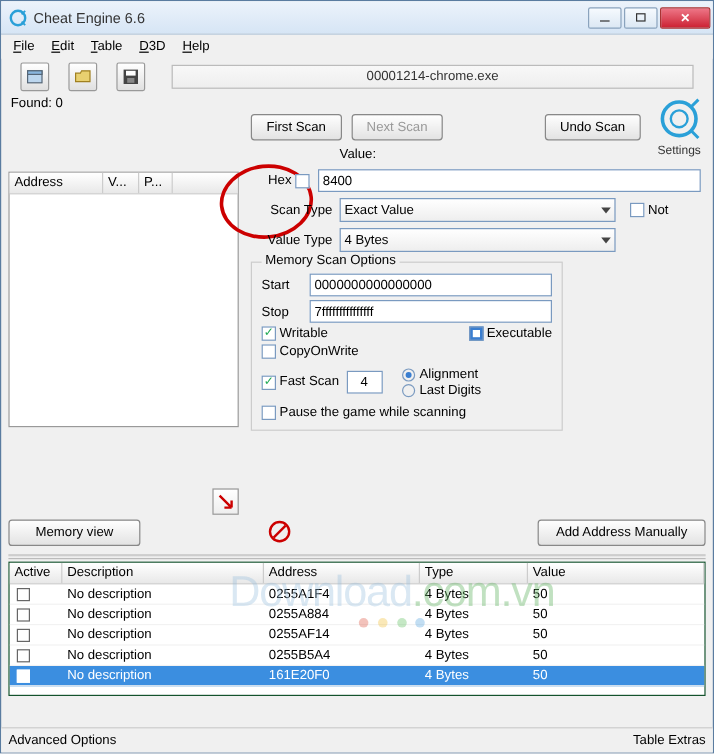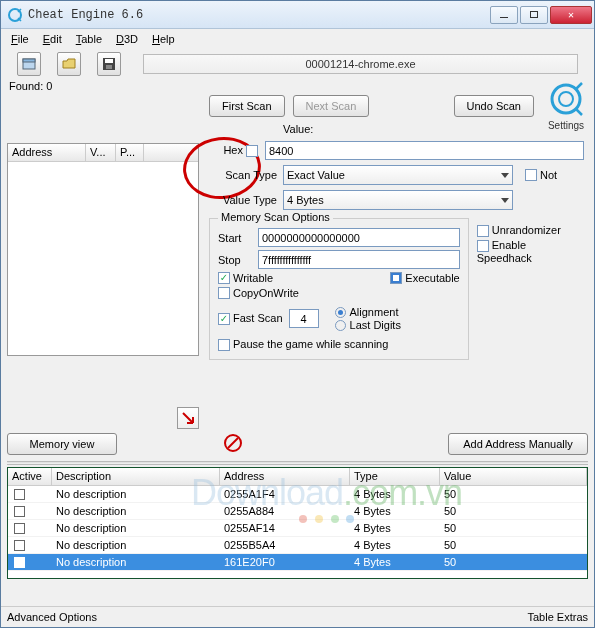--- a/index.html
+++ b/index.html
@@ -1,20 +1,20 @@
 <!DOCTYPE html>
 <html><head>
 <meta charset="utf-8">
 <style>
 * { box-sizing: border-box; margin: 0; padding: 0; }
 body { font-family: "Segoe UI", Tahoma, sans-serif; font-size: 11px; background: #f0f0f0; width: 595px; height: 628px; overflow: hidden; }
 
 .window { width: 595px; height: 628px; border: 1px solid #5a7ca0; background: #f0f0f0; display: flex; flex-direction: column; }
 
-.titlebar { height: 28px; background: linear-gradient(#ecf3fb, #d6e5f5); display: flex; align-items: center; padding: 0 2px 0 6px; border-bottom: 1px solid #b0c4d8; font-family: Liberation Mono, monospace; }
+.titlebar { height: 28px; background: linear-gradient(#ecf3fb, #d6e5f5); display: flex; align-items: center; padding: 0 2px 0 6px; border-bottom: 1px solid #b0c4d8; }
 .titlebar .ce-icon { width: 16px; height: 16px; margin-right: 5px; }
 .titlebar .title { flex: 1; color: #333; font-size: 12px; }
 .win-controls { display: flex; gap: 0; }
 .win-btn { width: 28px; height: 18px; border: 1px solid #8aa3bd; background: linear-gradient(#f6fafe,#dce8f4); display: flex; align-items: center; justify-content: center; border-radius: 2px; margin-left: 2px; font-size: 10px; }
 .win-btn.min span { width: 8px; height: 1.5px; background: #333; margin-top: 6px; }
 .win-btn.max span { width: 8px; height: 7px; border: 1.5px solid #333; }
 .win-btn.close { background: linear-gradient(#e78,#c23); border-color: #a33; color: #fff; font-weight: bold; width: 42px; }
 
 .menubar { height: 20px; background: #f0f0f0; display: flex; align-items: center; padding: 0 4px; gap: 2px; }
 .menubar span { padding: 2px 6px; }
@@ -278,30 +278,20 @@
                       <span class="radio"></span>
                       <span>Last Digits</span>
                     </div>
                 </div>
               </div>
               <div class="pause-row">
                 <label><span class="cbox"></span><span>Pause the game while scanning</span></label>
               </div>
             </div>
           </div>
-          <div class="mso-right">
-            <div style="margin-top:14px;">
-              <div style="display:flex;align-items:center;margin:2px 0;">
-                  <label><span class="cbox"></span><span>Unrandomizer</span></label>
-                </div>
-              <div style="display:flex;align-items:center;margin:2px 0;">
-                  <label><span class="cbox"></span><span>Enable Speedhack</span></label>
-                </div>
-            </div>
-          </div>
         </div>
 
       </div>
     </div>
 
     <div class="mid-btns">
       <button class="btn memview">Memory view</button>
       <div class="stop">
         <svg width="20" height="20" viewBox="0 0 20 20">
             <circle cx="10" cy="10" r="8" fill="none" stroke="#c00" stroke-width="2"></circle>

